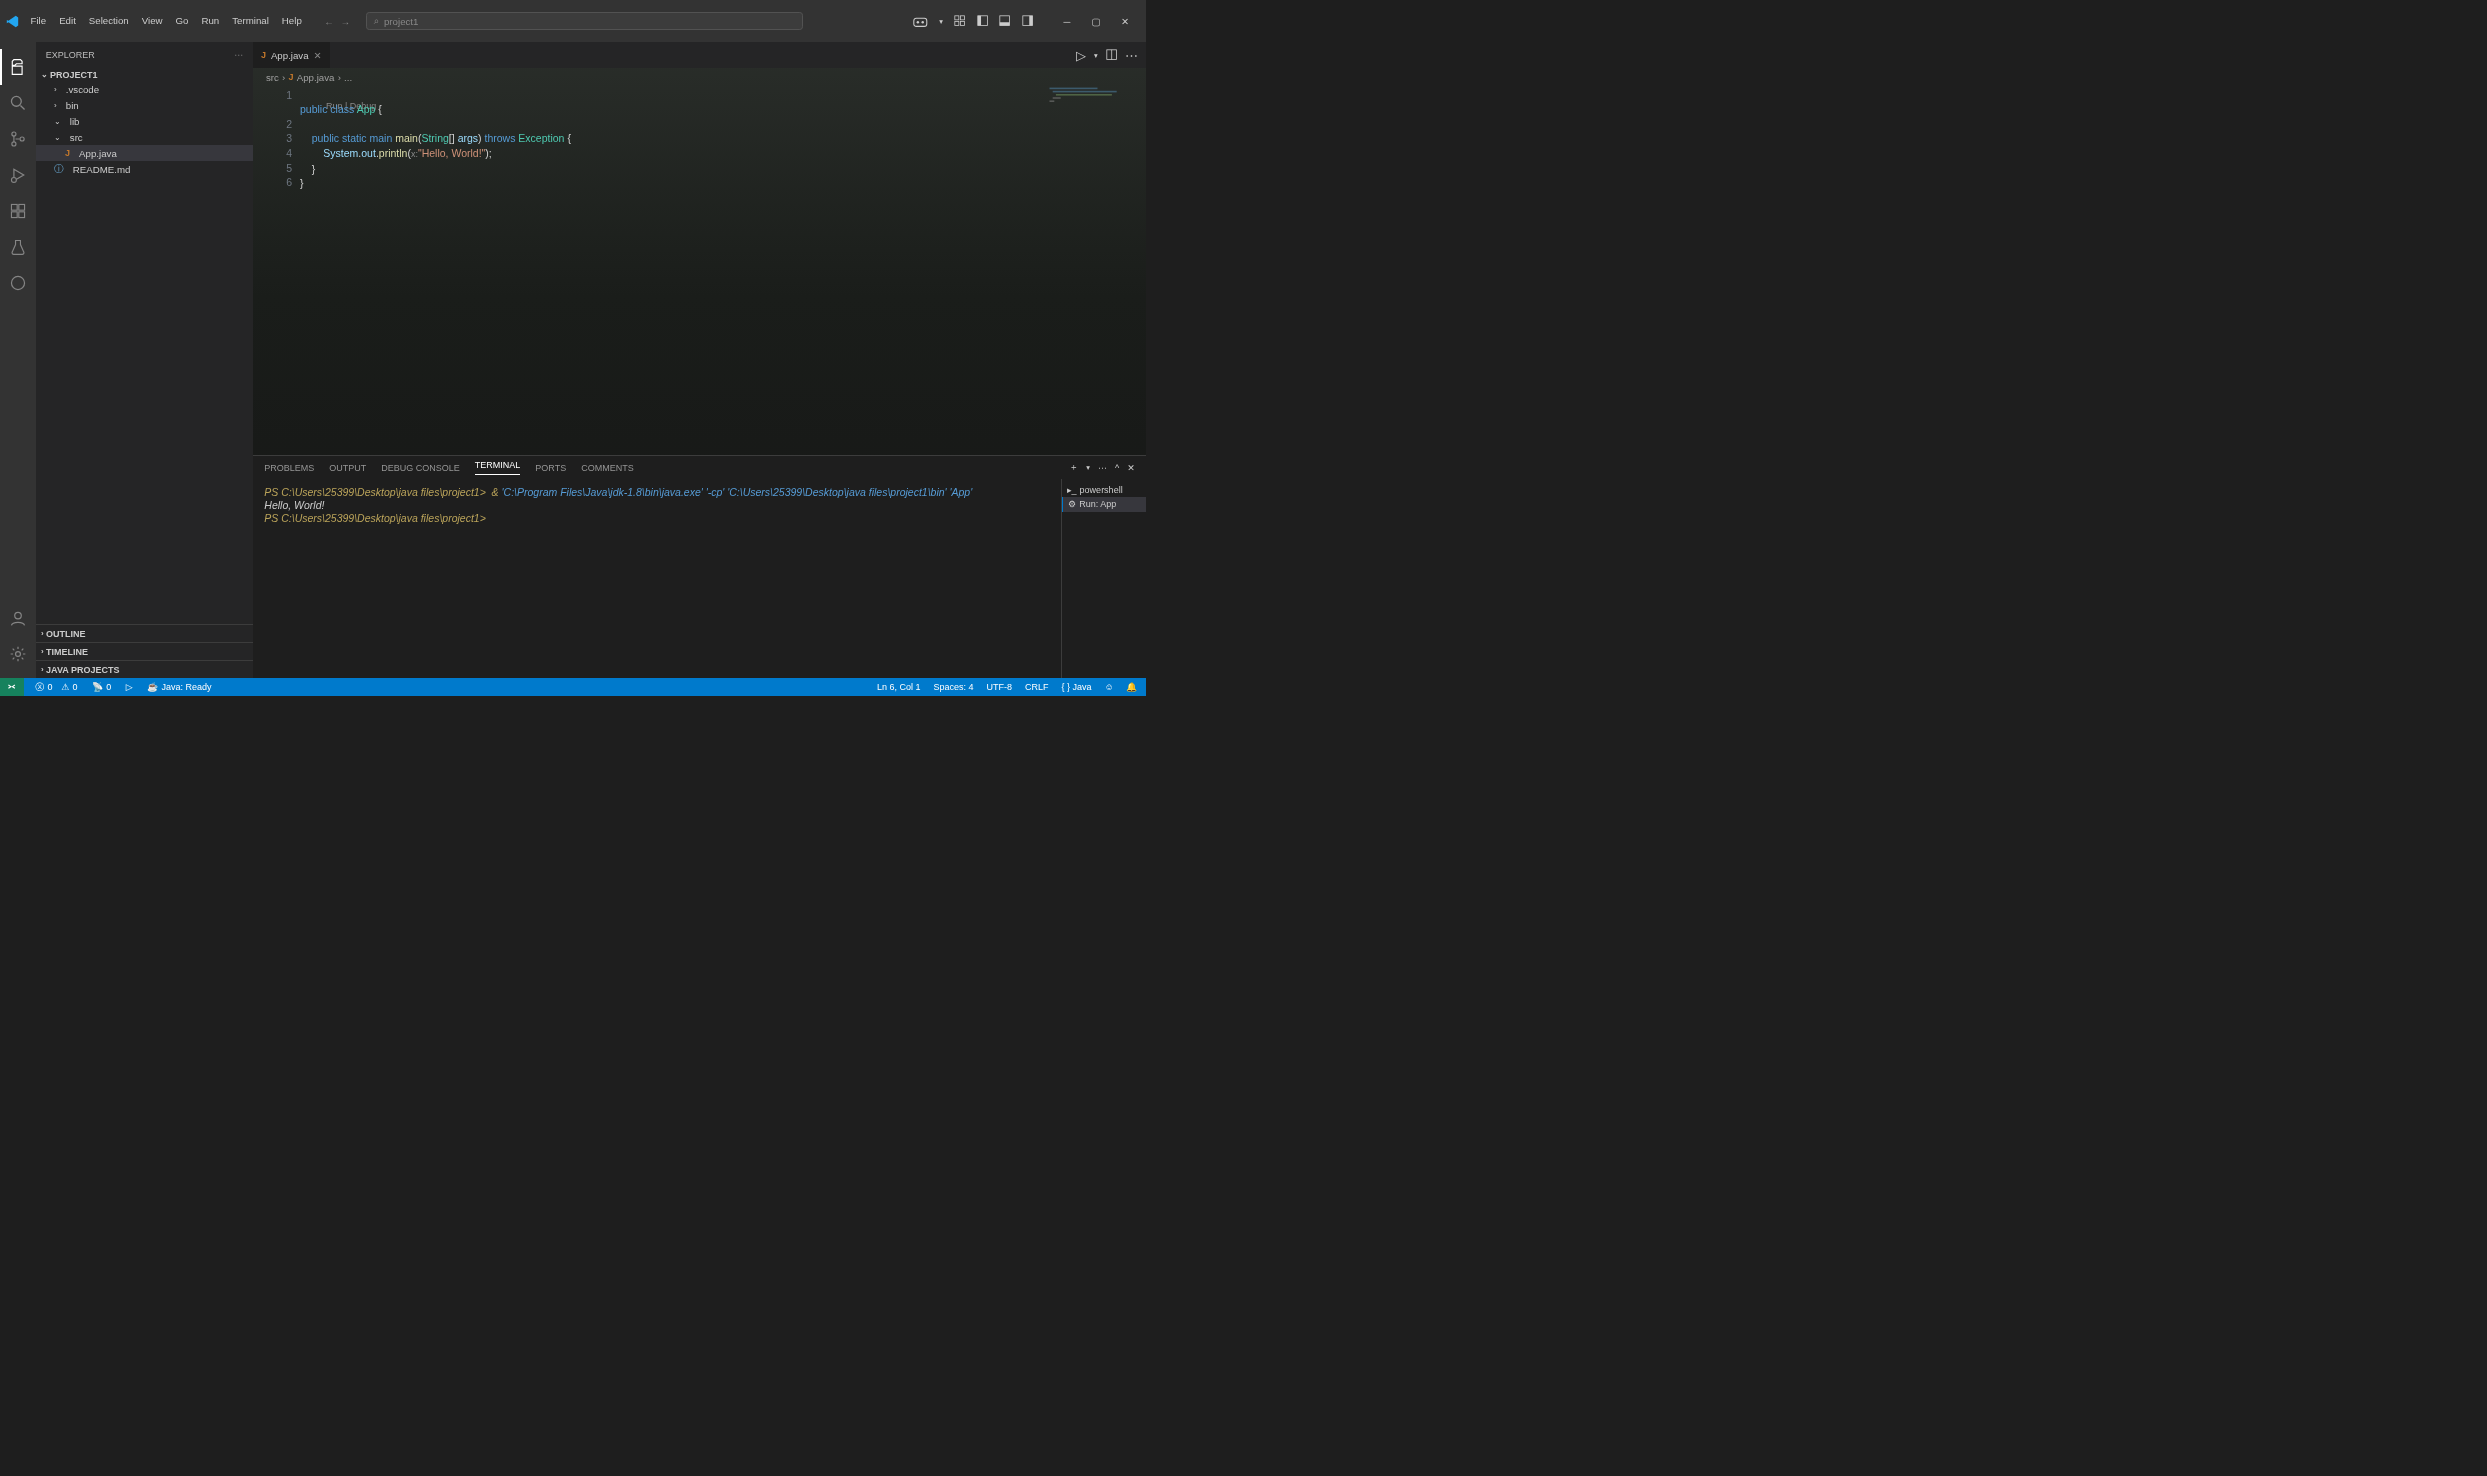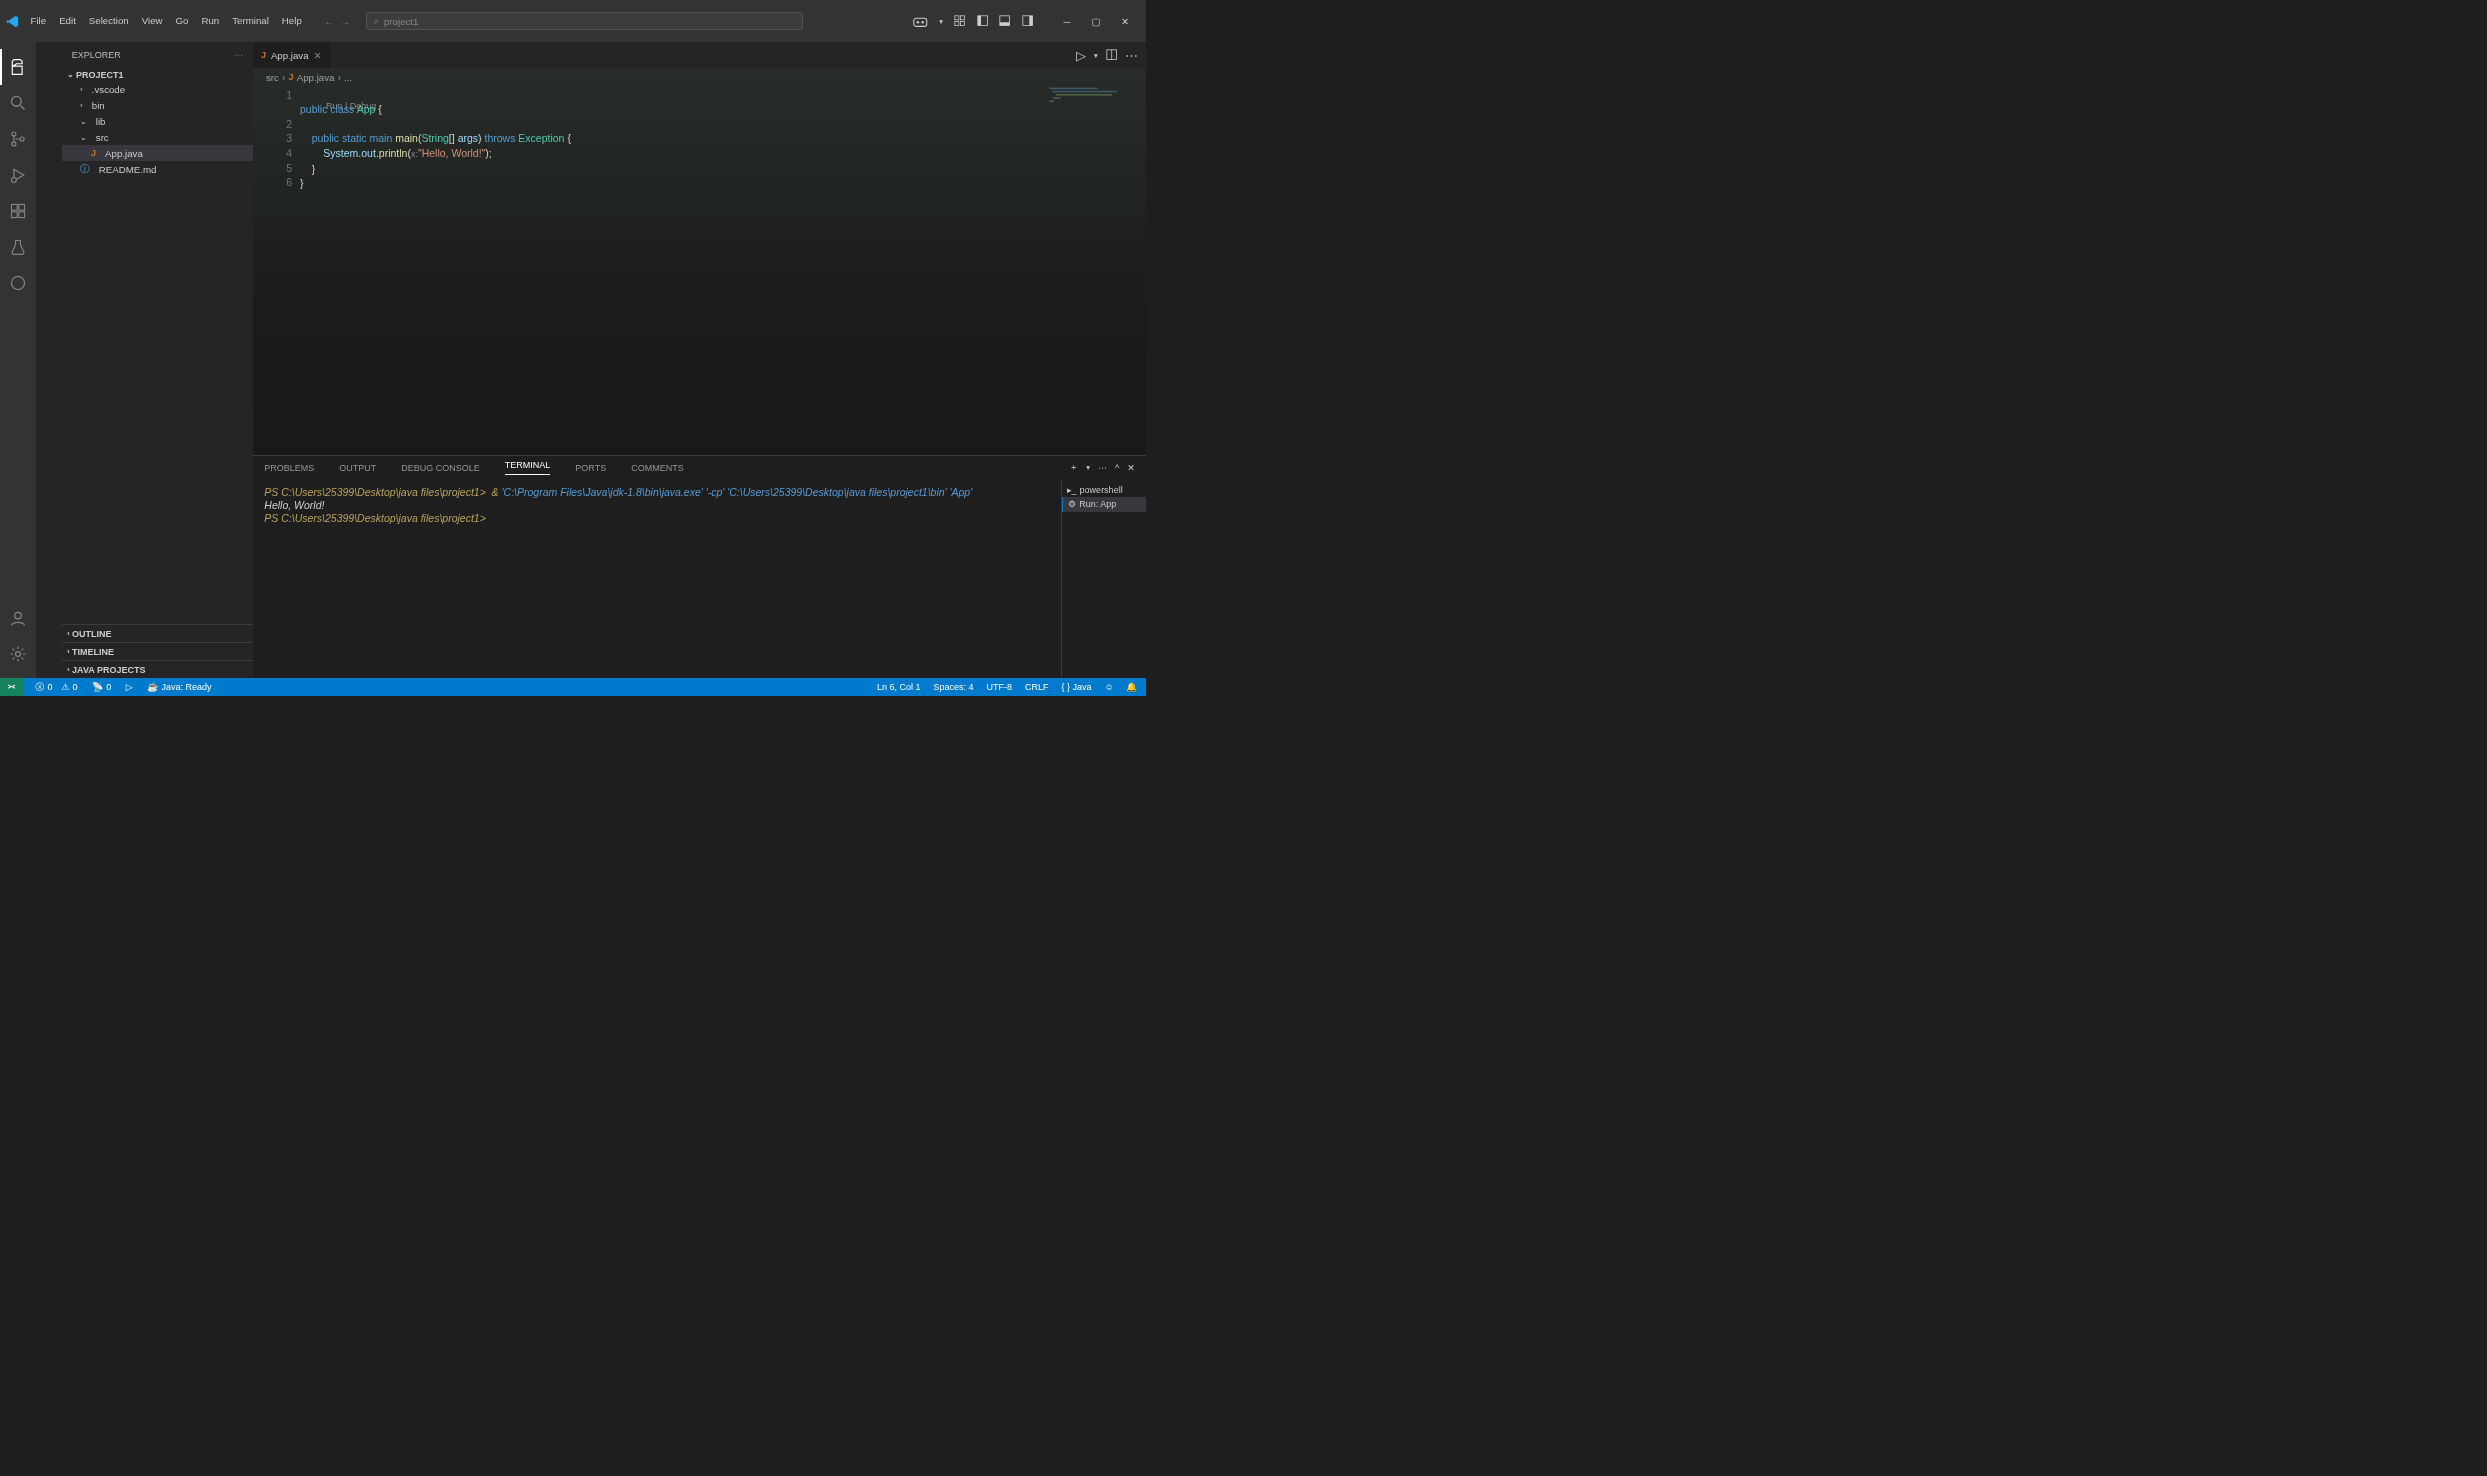--- a/index.html
+++ b/index.html
@@ -21,21 +21,21 @@
 .main { display:flex; height: calc(100% - 26px - 18px); }
 
 
 .activity-bar { width: 36px; background: #333333; display:flex; flex-direction:column; align-items:center; padding-top: 6.5px; }
 .activity-item { width:36px; height:36px; display:flex; align-items:center; justify-content:center; color:#858585; position:relative; }
 .activity-item.active { color:#fff; }
 .activity-item.active::before { content:""; position:absolute; left:0; top:0; bottom:0; width:1.6px; background:#fff; }
 .activity-bottom { margin-top:auto; padding-bottom:6.5px; }
 
 
-.sidebar { width: 217px; background: #252526; display:flex; flex-direction:column; font-size:9.7px;padding-left:26px; }
+.sidebar { width: 217px; background: #252526; display:flex; flex-direction:column; font-size:9.7px; }
 .sidebar-header { height:26px; display:flex; align-items:center; padding:0 9.7px; text-transform:uppercase; color:#bbbbbb; font-size:9px; }
 .sidebar-header-right { margin-left:auto; color:#888; }
 .project-header { display:flex; align-items:center; padding: 1.6px 4.9px; font-weight:bold; font-size:9px; }
 .tree-item { display:flex; align-items:center; height:16px; padding-left:18px; gap:3.2px; color:#ccc; }
 .tree-item.indent2 { padding-left:29px; }
 .tree-item.selected { background:#37373d; }
 .chev { font-size:8px; color:#ccc; }
 .file-icon-j { color:#c2772b; font-weight:bold; font-size:9px; }
 .file-icon-i { color:#66a3cc; }
 .section { display:flex; align-items:center; height:18px; padding-left:4.9px; font-size:9px; font-weight:bold; border-top:0.8px solid #3c3c3c; }
@@ -64,21 +64,21 @@
 .code-lines .typ { color:#4ec9b0; }
 .code-lines .fn { color:#dcdcaa; }
 .code-lines .var { color:#9cdcfe; }
 .code-lines .str { color:#ce9178; }
 .code-lines .hint { color:#888; font-size:9px; }
 .codelens { color:#888; font-size:9px; position:absolute; left:73px; top:14.6px; }
 .minimap { position:absolute; right:0; top:0; width:97px; height:32px; opacity:0.6; }
 
 
 .panel { height:223px; border-top:0.8px solid #3c3c3c; display:flex; flex-direction:column; background:#1e1e1e; }
-.panel-tabs { height:23px; display:flex; align-items:center; gap:25px; padding:0 11.3px; font-size:9px; color:#969696; }
+.panel-tabs { height:23px; display:flex; align-items:center; gap:15px; padding:0 11.3px; font-size:9px; color:#969696; }
 .panel-tab.active { color:#fff; border-bottom:0.8px solid #fff; padding-bottom:3.2px; }
 .panel-tabs-right { margin-left:auto; display:flex; gap:8px; align-items:center; color:#ccc; }
 .terminal-body { flex:1; display:flex; }
 .terminal-output { flex:1; padding:6.5px 11.3px; font-family: Consolas, monospace; font-size:10.5px; line-height:13px; white-space:pre-wrap; color:#ccc;font-style:italic; }
 .terminal-output .path { color:#bba45a; }
 .terminal-output .cmd { color:#569cd6; }
 .terminal-list { width:85px; border-left:0.8px solid #3c3c3c; font-size:9px; padding-top:3.2px; }
 .term-item { display:flex; align-items:center; gap:3.2px; padding:2.4px 4.9px; color:#ccc; }
 .term-item.active { background:#37373d; border-left:0.8px solid #007acc; }
 

